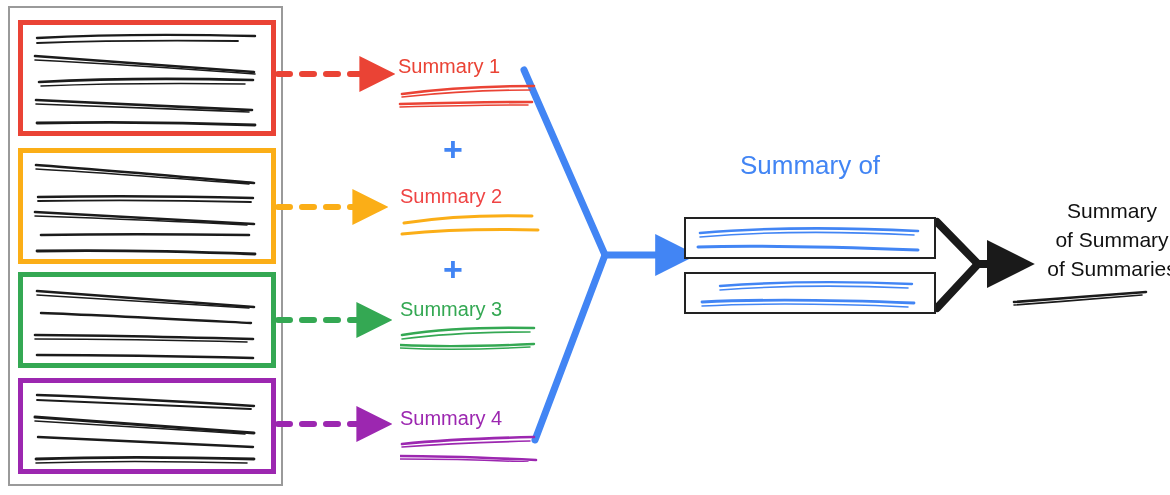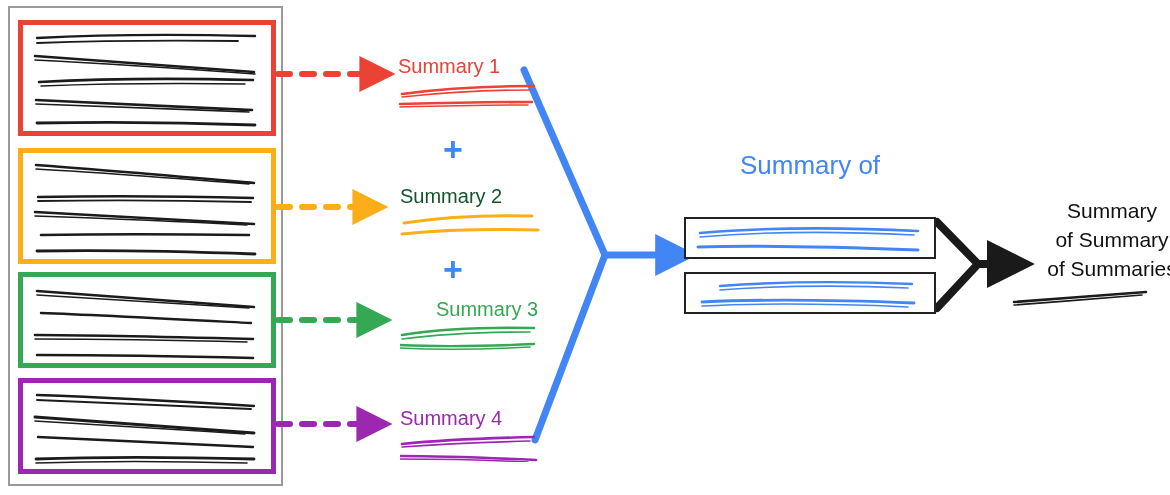--- a/index.html
+++ b/index.html
@@ -195,35 +195,35 @@
           <path d="M2,22 C40,21 92,20 134,20" stroke-width="2.6"></path>
           <path d="M2,25 C40,24 92,23 130,23" stroke-width="1.5"></path>
         </g>
       </svg>
     </div>
   </div>
 
   <div class="abs plus-sign" style="left:443px; top:132px;">+</div>
 
   <div class="abs" style="left:400px; top:185px;">
-    <div class="summary-label" style="color:#14532d;">Summary 2</div>
+    <div class="summary-label" style="color:#ef4444;">Summary 2</div>
     <div class="summary-lines" style="margin-top:5px;">
       <svg width="140" height="26" viewBox="0 0 140 26">
         <g stroke="#FBAE17" fill="none" stroke-linecap="round">
           <path d="M4,10 C42,4 92,2 132,3" stroke-width="3"></path>
           <path d="M2,21 C42,17 94,16 138,17" stroke-width="3"></path>
         </g>
       </svg>
     </div>
   </div>
 
   <div class="abs plus-sign" style="left:443px; top:252px;">+</div>
 
   <div class="abs" style="left:400px; top:298px;">
-    <div class="summary-label" style="color:#34A853;margin-left:36px;">Summary 3</div>
+    <div class="summary-label" style="color:#34A853;">Summary 3</div>
     <div class="summary-lines" style="margin-top:4px;">
       <svg width="140" height="26" viewBox="0 0 140 26">
         <g stroke="#34A853" fill="none" stroke-linecap="round">
           <path d="M2,10 C40,4 92,2 134,3" stroke-width="2.6"></path>
           <path d="M2,14 C40,9 92,7 130,7" stroke-width="1.6"></path>
           <path d="M0,20 C40,22 92,21 134,19" stroke-width="2.4"></path>
           <path d="M0,23 C40,25 92,24 130,22" stroke-width="1.5"></path>
         </g>
       </svg>
     </div>

